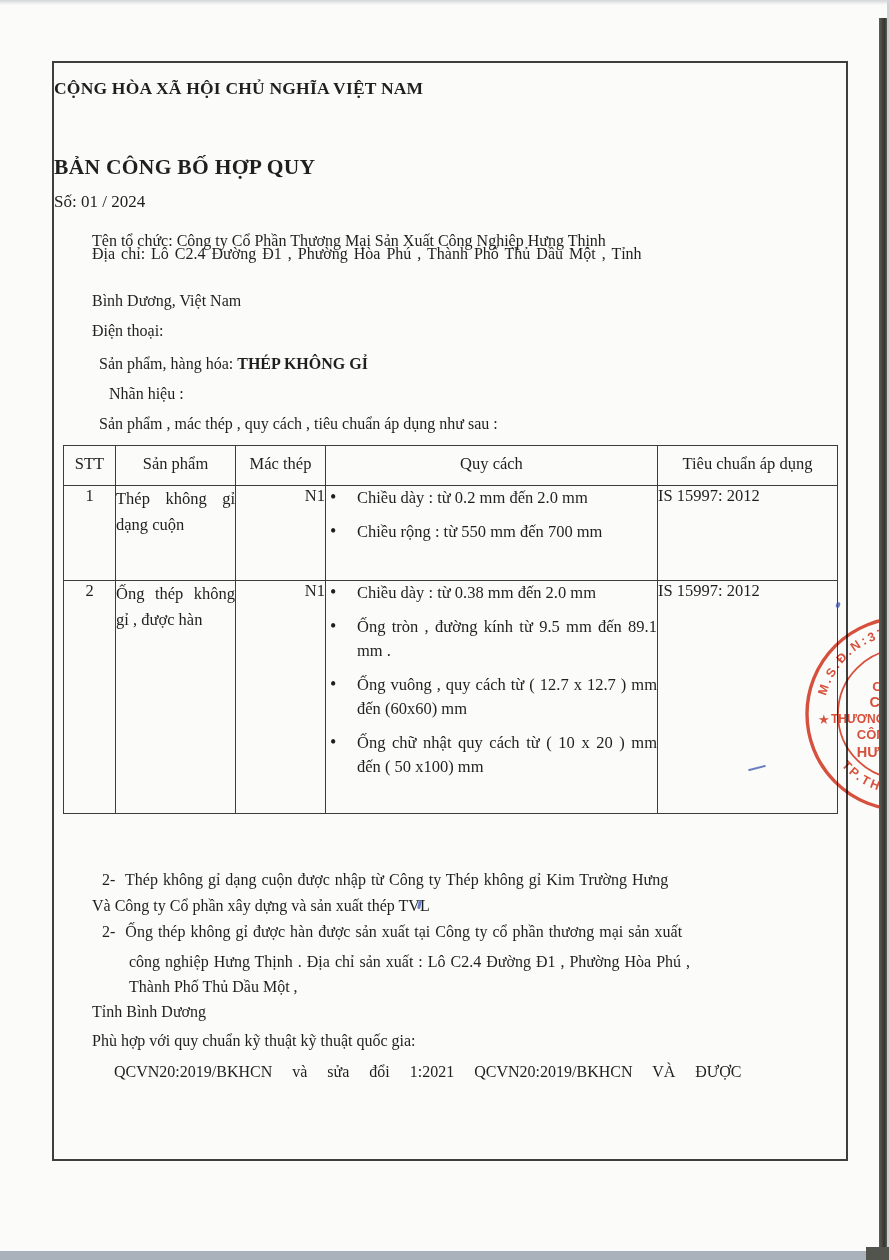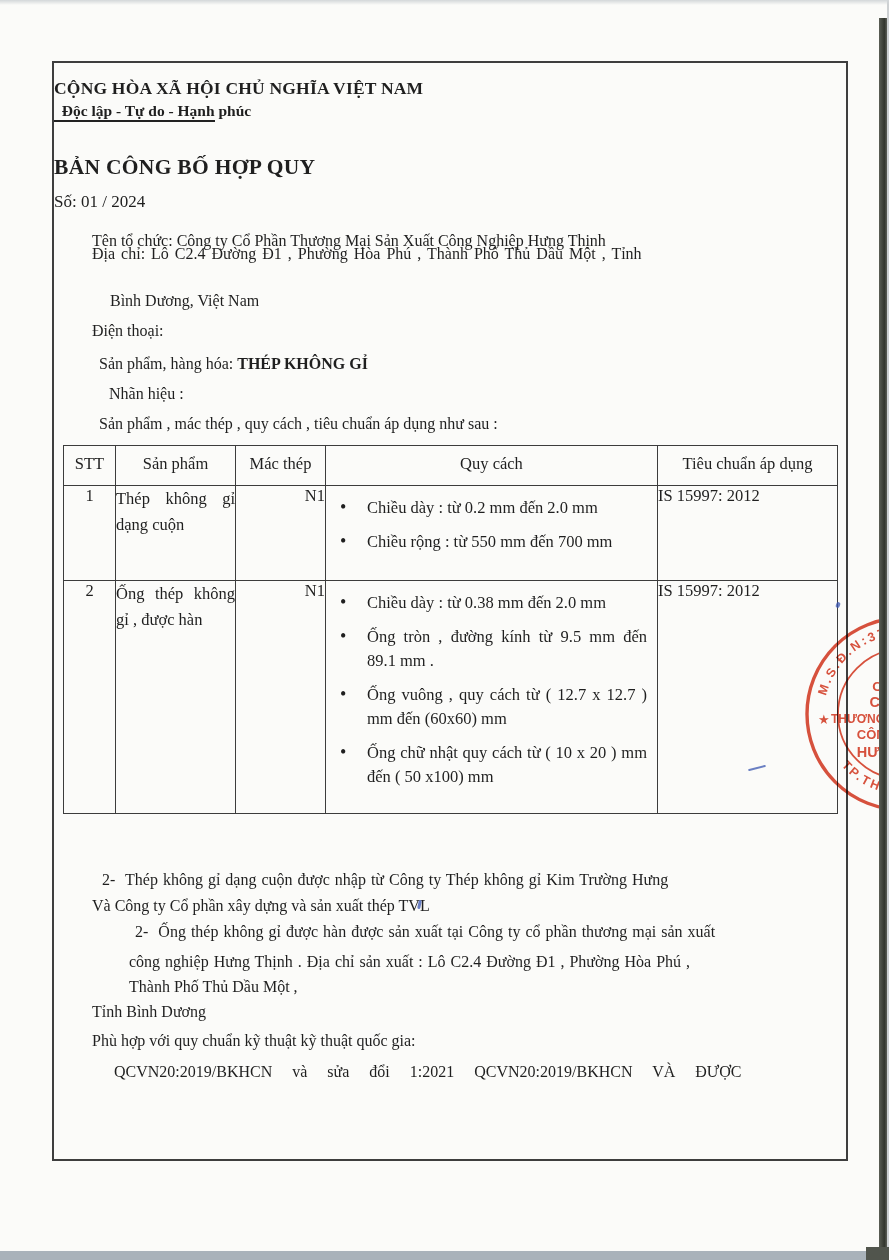--- a/index.html
+++ b/index.html
@@ -52,21 +52,21 @@
   tr.r1{height:95px;}
   tr.r2{height:233px;}
   th.c,td.c{text-align:center;}
   table.spec th{padding-top:8px;text-align:center;}
   th.l{text-align:left;padding-left:13px;}
   td.stt{text-align:center;padding-top:11px;}
   td.product{padding:10px 12px 0 13px;text-align:justify;line-height:26px;}
   td.grade{text-align:right;padding-top:11px;font-family:Liberation Serif, serif;}
   td.standard{padding:10px 6px 0 12px;}
   td.specs{padding:9px 12px 0 30px;}
-  ul.bullets{list-style:none;margin:10px;padding:0;}
+  ul.bullets{list-style:none;margin:0;padding:0;}
   ul.bullets li{
     position:relative;padding-left:31px;margin-bottom:10px;
     text-align:justify;line-height:24px;
   }
   ul.bullets li::before{
     content:"\2022";position:absolute;left:4px;top:-1px;font-size:18px;
   }
 
   
   .stamp{position:absolute;left:763px;top:574px;z-index:3;
@@ -87,28 +87,27 @@
   .pen.m3{left:418px;top:900px;width:3px;height:9px;transform:rotate(12deg);}
 </style>
 </head>
 <body>
 
 <div class="page">
 
   <div class="frame">
 
     <div class="center h1">CỘNG HÒA XÃ HỘI CHỦ NGHĨA VIỆT NAM</div>
-    <div class="center h2"><span class="u">  Độc lập - Tự do - Hạnh</span><span> phúc</span></div>
 
     <div class="center doc-title">BẢN CÔNG BỐ HỢP QUY</div>
     <div class="center doc-num">Số: 01 / 2024</div>
 
     <div class="line" style="left:38px;top:166px;">Tên tổ chức: Công ty Cổ Phần Thương Mại Sản Xuất Công Nghiệp Hưng Thịnh</div>
     <div class="line" style="left:38px;top:179px;word-spacing:2px;">Địa chỉ: Lô C2.4 Đường Đ1 , Phường Hòa Phú , Thành Phố Thủ Dầu Một , Tỉnh</div>
-    <div class="line" style="left:56px;top:226px;">Bình Dương, Việt Nam</div>
+    <div class="line" style="left:38px;top:226px;">Bình Dương, Việt Nam</div>
     <div class="line" style="left:38px;top:256px;">Điện thoại:</div>
 
     <div class="line" style="left:45px;top:289px;"><span>Sản phẩm, hàng hóa: </span><span class="bold">THÉP KHÔNG GỈ</span></div>
     <div class="line" style="left:45px;top:319px;margin-left:10px;">Nhãn hiệu :</div>
     <div class="line" style="left:45px;top:349px;">Sản phẩm , mác thép , quy cách , tiêu chuẩn áp dụng như sau :</div>
 
     <table class="spec">
       <colgroup>
         <col class="col-stt">
           <col class="col-sp">
@@ -148,21 +147,21 @@
             <li><span>Ống chữ nhật quy cách từ ( 10 x 20 ) mm đến ( 50 x100) mm</span></li>
           </ul>
         </td>
         <td class="standard">IS 15997: 2012</td>
       </tr>
     </tbody>
       </table>
 
     <div class="line" style="left:48px;top:805px;word-spacing:1px;">2-  Thép không gỉ dạng cuộn được nhập từ Công ty Thép không gỉ Kim Trường Hưng</div>
     <div class="line" style="left:38px;top:831px;">Và Công ty Cổ phần xây dựng và sản xuất thép TVL</div>
-    <div class="line" style="left:48px;top:857px;word-spacing:1px;margin-left:33px;">2-  Ống thép không gỉ được hàn được sản xuất tại Công ty cổ phần thương mại sản xuất</div>
+    <div class="line" style="left:48px;top:857px;word-spacing:1px;">2-  Ống thép không gỉ được hàn được sản xuất tại Công ty cổ phần thương mại sản xuất</div>
     <div class="line" style="left:75px;top:887px;word-spacing:1px;">công nghiệp Hưng Thịnh . Địa chỉ sản xuất : Lô C2.4 Đường Đ1 , Phường Hòa Phú ,</div>
     <div class="line" style="left:75px;top:912px;">Thành Phố Thủ Dầu Một ,</div>
     <div class="line" style="left:38px;top:937px;">Tỉnh Bình Dương</div>
     <div class="line" style="left:38px;top:966px;">Phù hợp với quy chuẩn kỹ thuật kỹ thuật quốc gia:</div>
     <div class="line" style="left:60px;top:997px;word-spacing:6px;">QCVN20:2019/BKHCN  và  sửa  đổi  1:2021  QCVN20:2019/BKHCN  VÀ  ĐƯỢC</div>
 
   </div>
 
   <svg class="stamp" width="280" height="280" viewBox="0 0 280 280">
     <defs>

